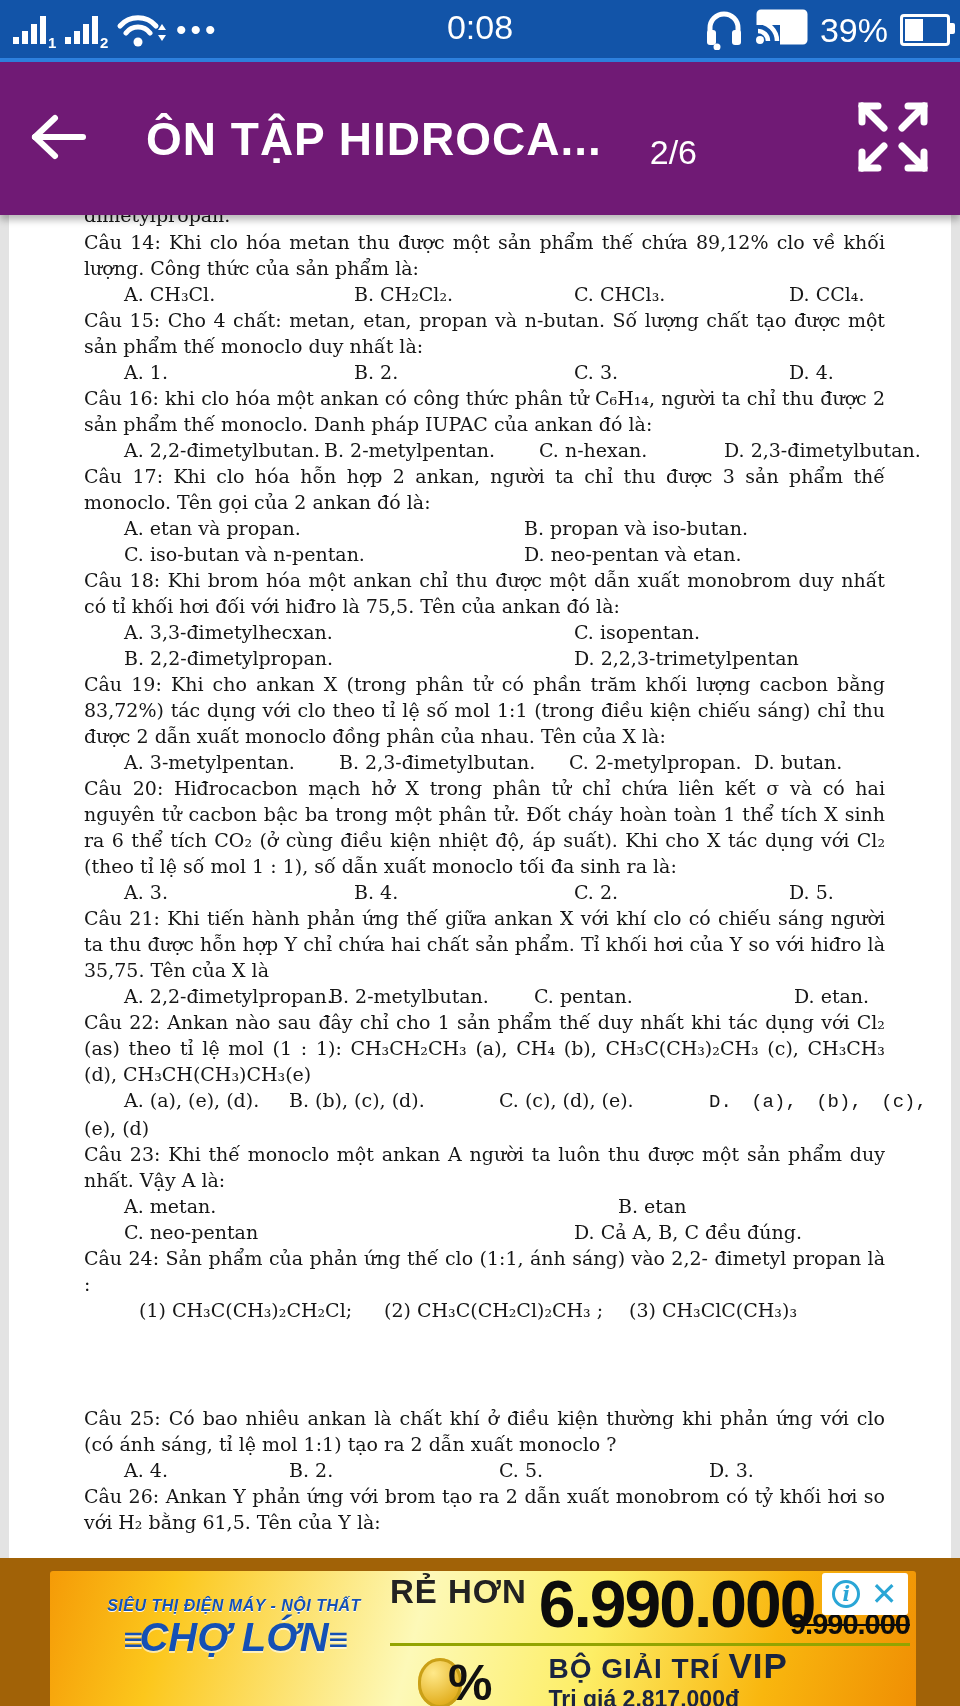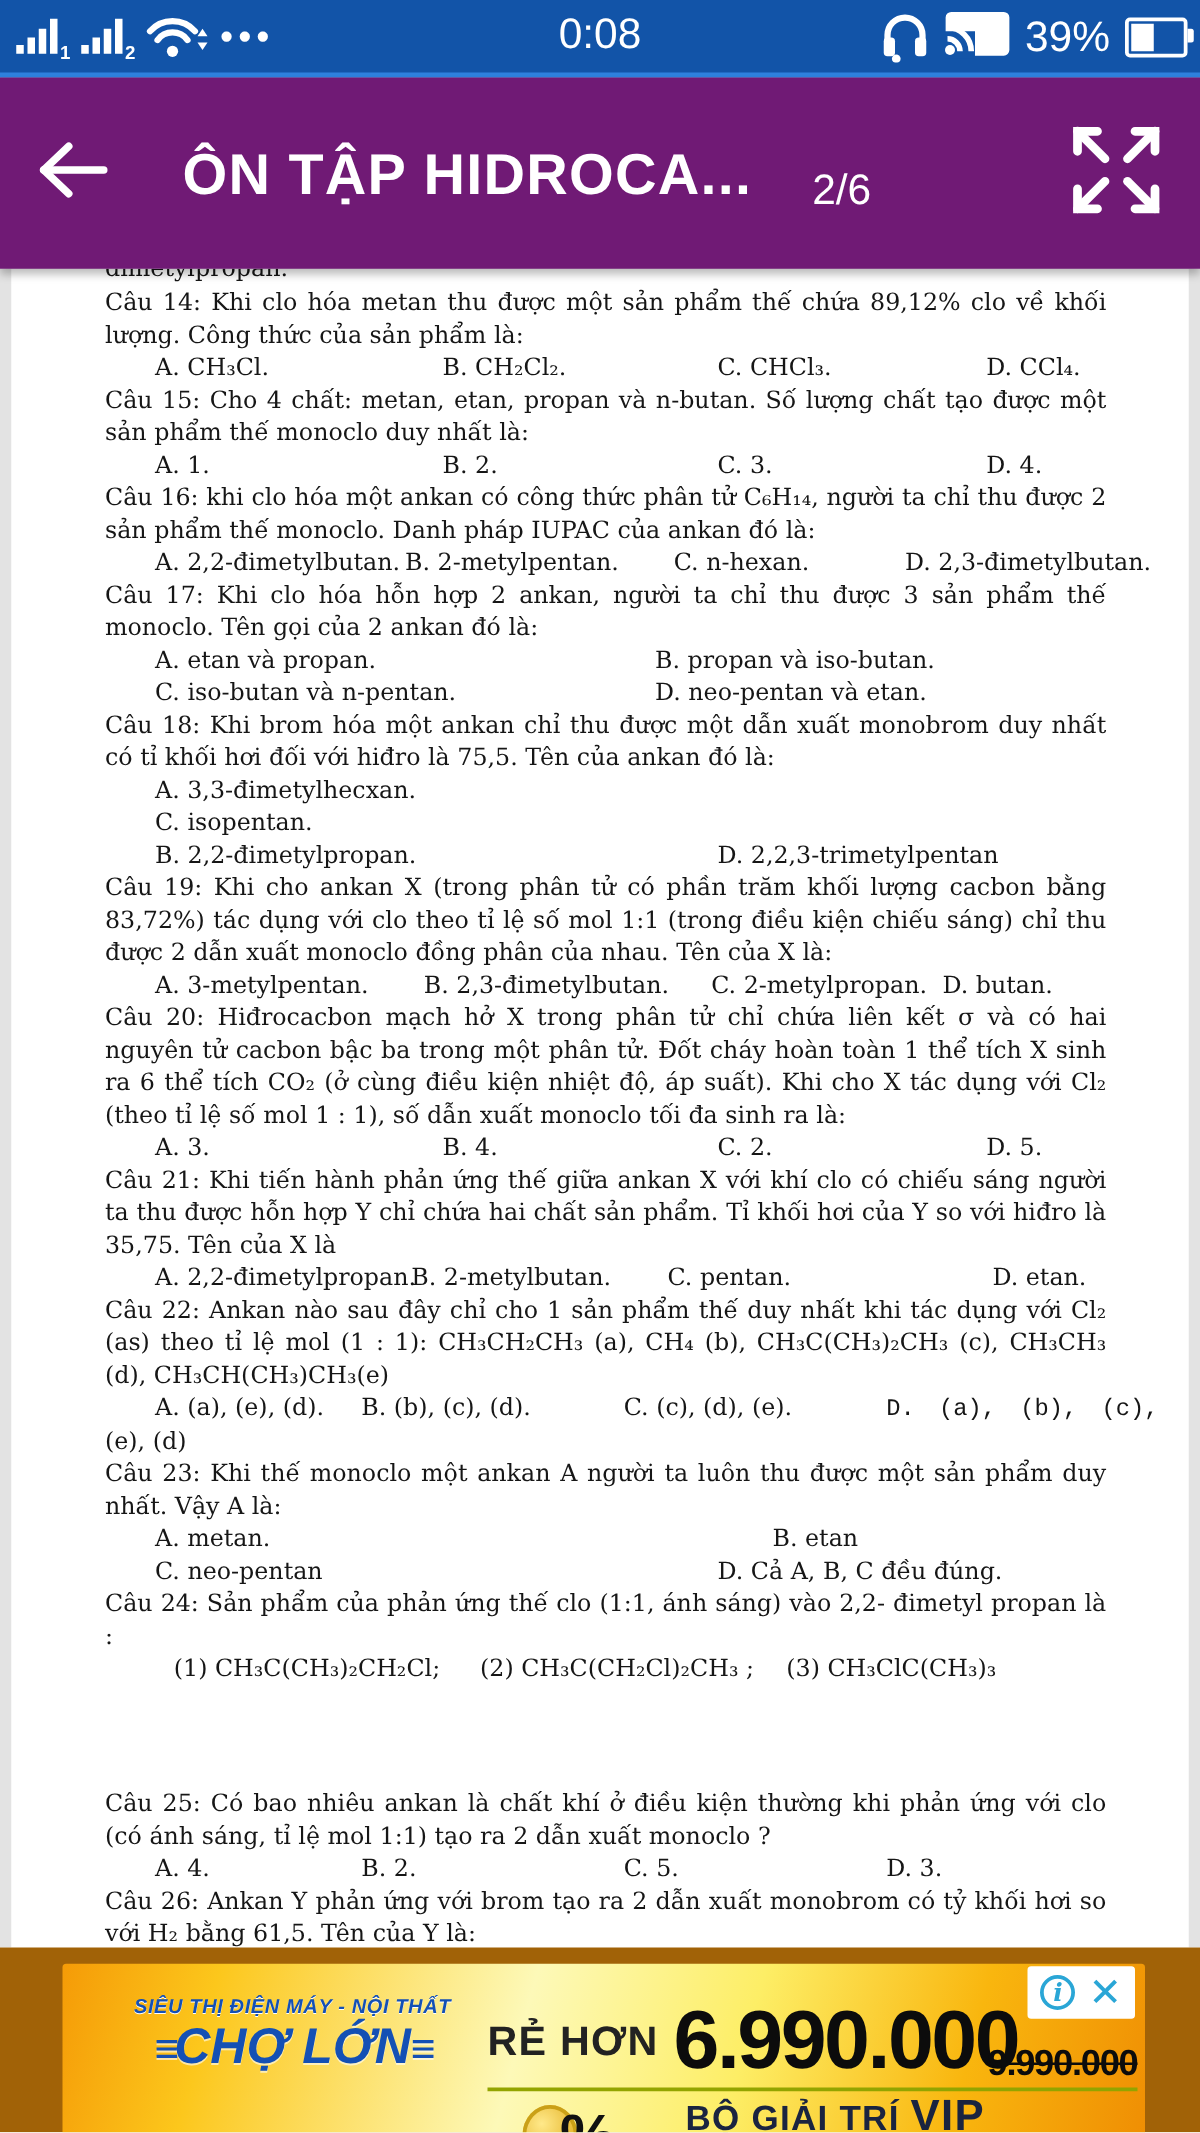--- a/index.html
+++ b/index.html
@@ -40,21 +40,21 @@
   
   .ad-area{position:absolute;top:1558px;left:0;width:100%;height:148px;background:#a16207;overflow:hidden;}
   .ad-banner{position:absolute;left:50px;right:44px;top:13px;height:160px;border-radius:3px;
              background:linear-gradient(105deg,#f59b07 0%,#fcc71c 14%,#fdf9b8 42%,#fdee66 62%,#f9b60e 82%,#ef8d03 100%);}
   .ad-logo{position:absolute;left:34px;top:26px;width:300px;text-align:center;color:#1450b4;
            font-style:italic;font-weight:bold;}
   .ad-logo-top{font-size:16px;letter-spacing:.5px;white-space:nowrap;text-shadow:0 1px 0 #fff;}
   .ad-logo-bottom{font-size:40px;line-height:44px;white-space:nowrap;text-shadow:0 2px 0 rgba(255,255,255,.6);}
   .stripes{font-size:34px;letter-spacing:-4px;}
   .ad-main{position:absolute;left:340px;top:2px;right:8px;}
-  .ad-price-row{position:relative;display:flex;align-items:flex-end;margin-top:27px;}
+  .ad-price-row{position:relative;display:flex;align-items:flex-start;}
   .ad-cheaper{font-size:33px;font-weight:600;color:#222;padding-bottom:10px;letter-spacing:1px;}
   .ad-price{font-size:66px;font-weight:800;color:#0c0c0c;letter-spacing:-2px;line-height:62px;margin-left:12px;}
   .ad-oldprice{position:absolute;right:-2px;bottom:-6px;font-size:29px;font-weight:800;color:#0c0c0c;
                text-decoration:line-through;letter-spacing:-1px;}
   .ad-underline{height:3px;background:#93a400;margin-top:8px;width:520px;}
   .ad-bottom-row{display:flex;align-items:center;margin-top:5px;margin-left:28px;}
   .coin{width:44px;height:50px;border-radius:50%/48%;background:radial-gradient(circle at 35% 30%,#ffe98a,#e3b021 70%,#b8860b);
         box-shadow:inset 0 0 0 3px #caa017;}
   .ad-percent{font-size:50px;font-weight:900;color:#111;margin-left:-14px;}
   .ad-vip{margin-left:56px;color:#1a2440;line-height:30px;}
@@ -198,21 +198,21 @@
             <span class="opt-cell" style="width: 400px;">A. etan và propan.</span>
             <span class="opt-cell">B. propan và iso-butan.</span>
           </div>
           <div class="opt-row" style="padding-left: 40px;">
             <span class="opt-cell" style="width: 400px;">C. iso-butan và n-pentan.</span>
             <span class="opt-cell">D. neo-pentan và etan.</span>
           </div>
         </div>
         <div class="q-block">
           <div class="q-stem">Câu 18: Khi brom hóa một ankan chỉ thu được một dẫn xuất monobrom duy nhất có tỉ khối hơi đối với hiđro là 75,5. Tên của ankan đó là:</div>
-          <div class="opt-row" style="padding-left: 40px; flex-direction: column;">
+          <div class="opt-row" style="padding-left: 40px;">
             <span class="opt-cell" style="width: 450px;">A. 3,3-đimetylhecxan.</span>
             <span class="opt-cell">C. isopentan.</span>
           </div>
           <div class="opt-row" style="padding-left: 40px;">
             <span class="opt-cell" style="width: 450px;">B. 2,2-đimetylpropan.</span>
             <span class="opt-cell">D. 2,2,3-trimetylpentan</span>
           </div>
         </div>
         <div class="q-block">
           <div class="q-stem">Câu 19: Khi cho ankan X (trong phân tử có phần trăm khối lượng cacbon bằng 83,72%) tác dụng với clo theo tỉ lệ số mol 1:1 (trong điều kiện chiếu sáng) chỉ thu được 2 dẫn xuất monoclo đồng phân của nhau. Tên của X là:</div>

